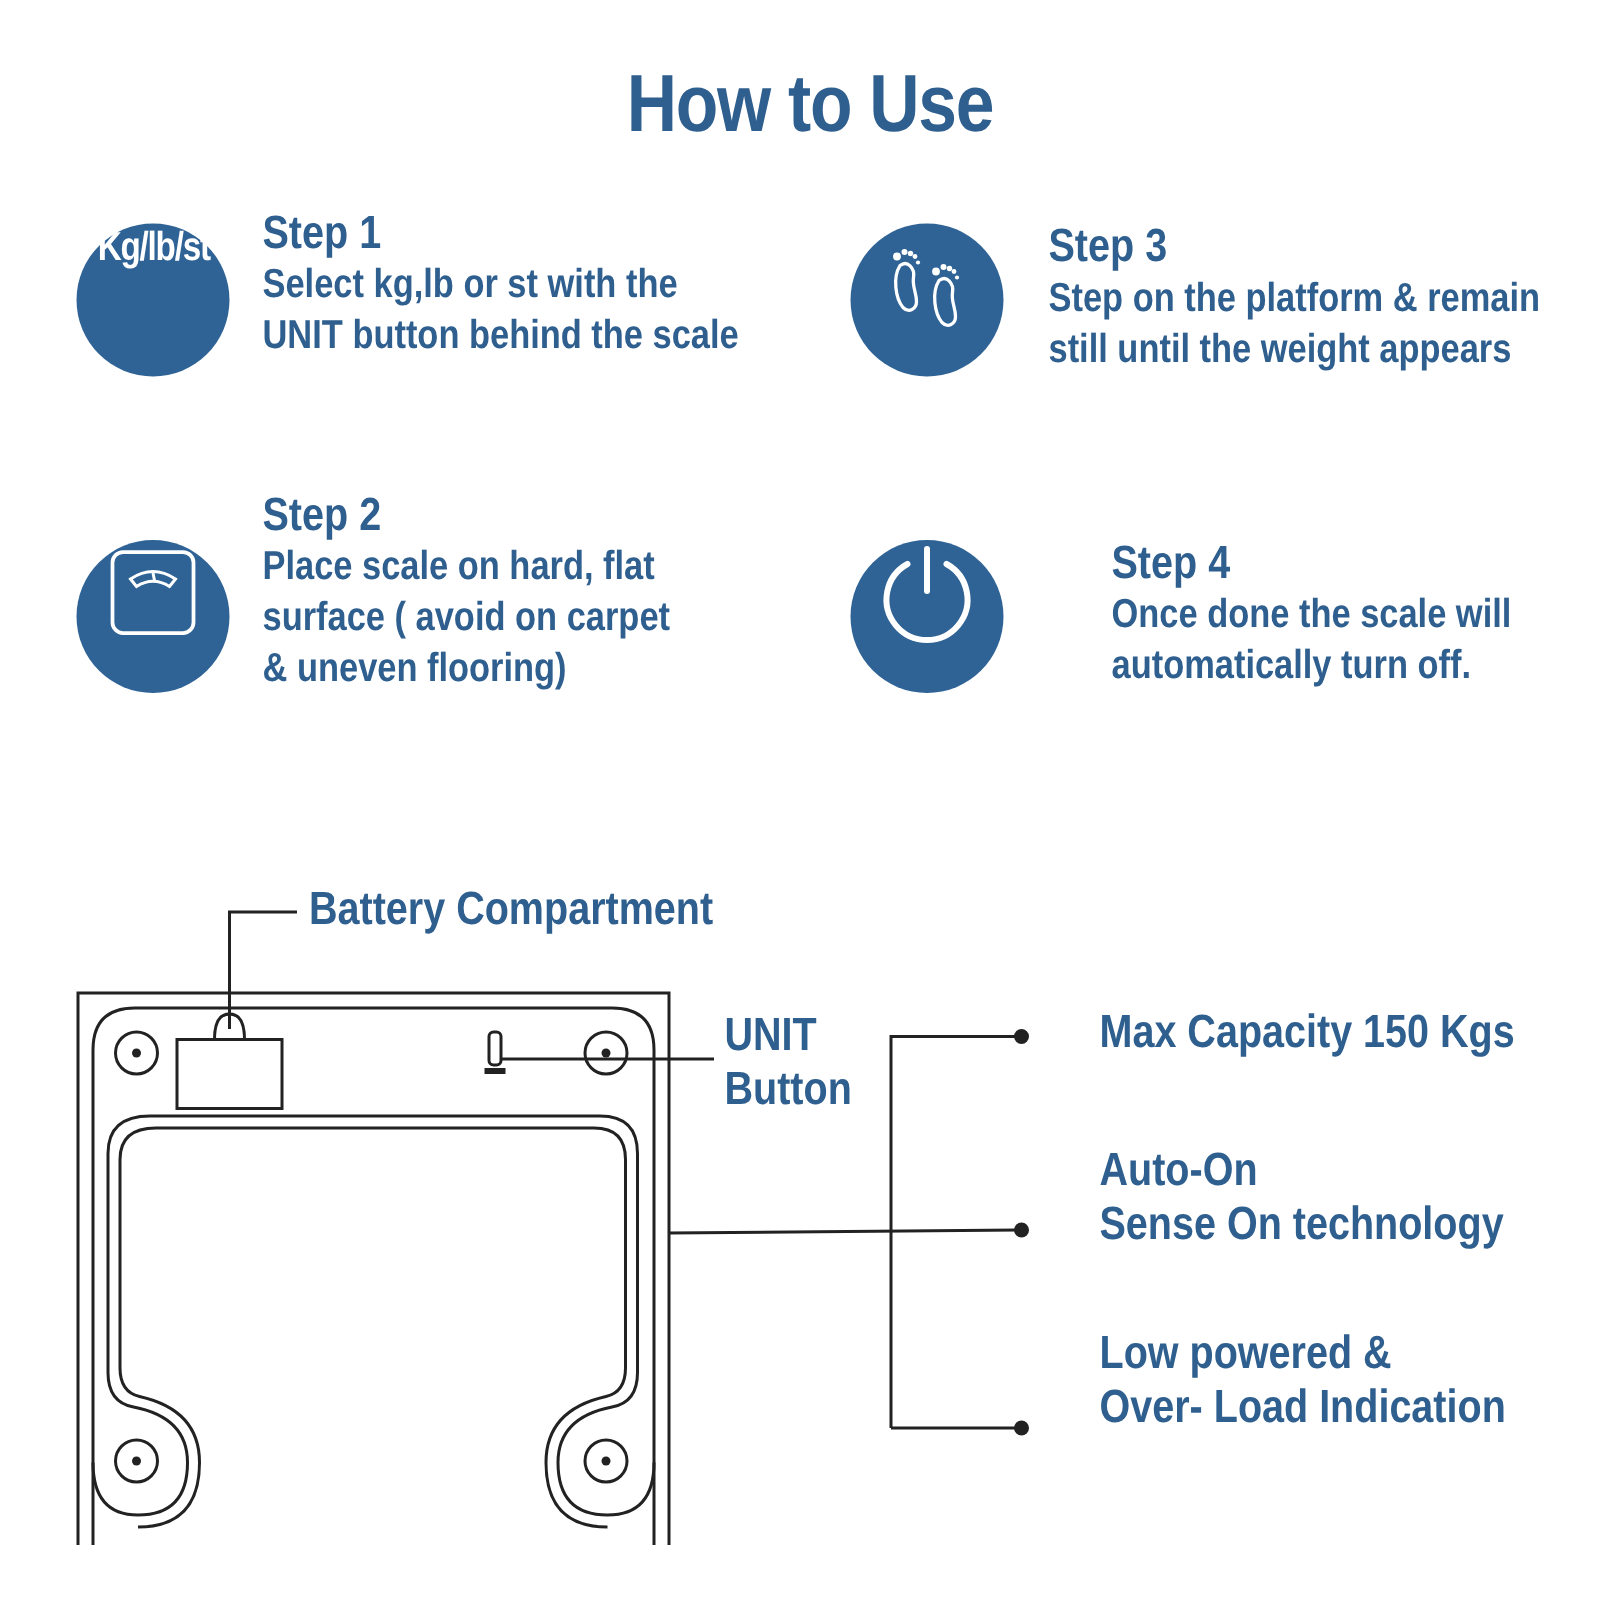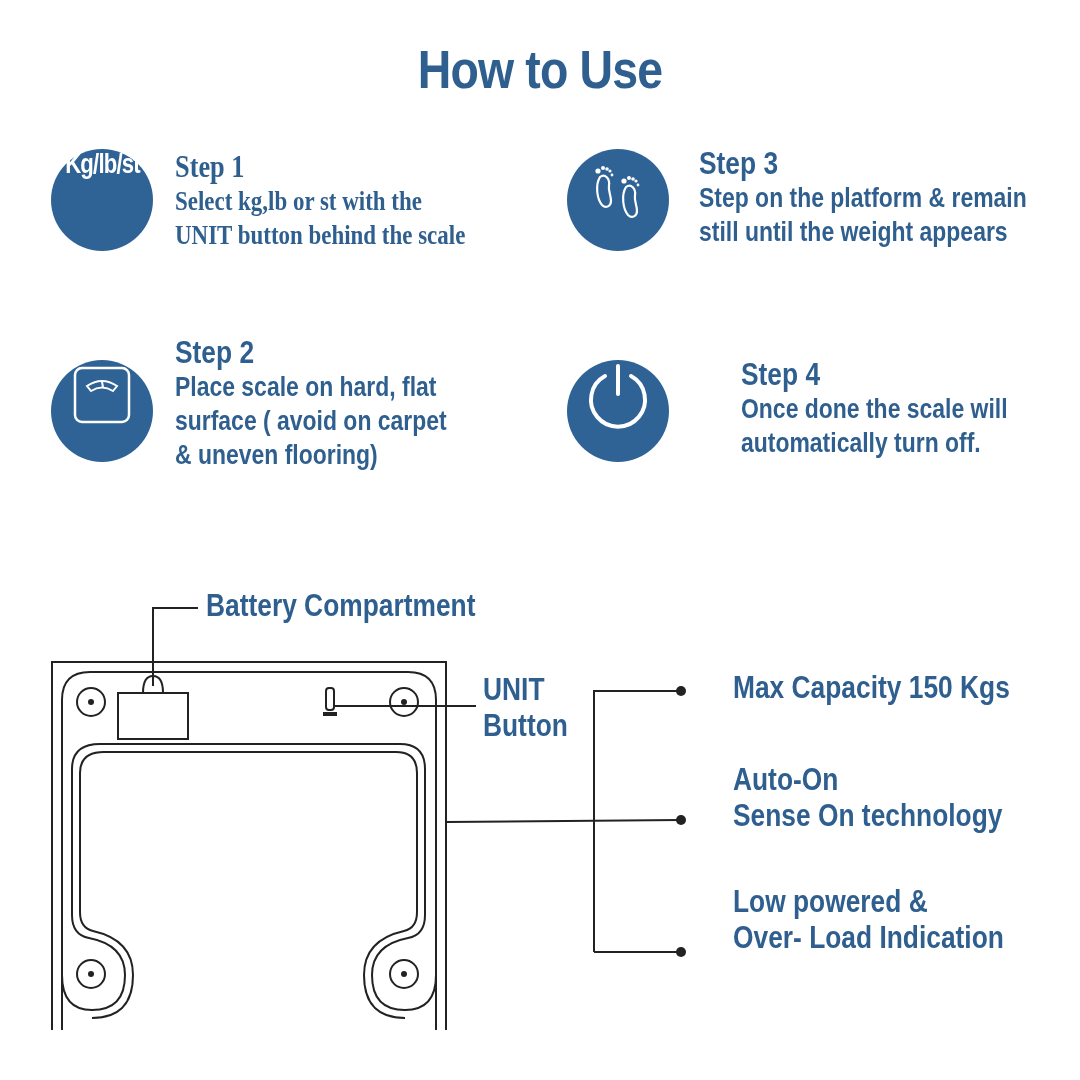--- a/index.html
+++ b/index.html
@@ -20,34 +20,34 @@
   svg.diagram { position:absolute; left:0; top:0; }
 </style>
 </head>
 <body>
 
 <div class="title">How to Use</div>
 
 <div class="circle" style="left:51px; top:149px;">
   <span class="kg">Kg/lb/st</span>
 </div>
-<div class="step" style="left:175px; top:150px;font-family:Liberation Serif, serif;">
+<div class="step" style="left:175px; top:138px;">
   <div class="h">Step 1</div>
   <div class="t">Select kg,lb or st with the</div>
   <div class="t">UNIT button behind the scale</div>
 </div>
 
 <div class="circle" style="left:51px; top:360px;">
   <svg width="70" height="70" viewBox="0 0 70 70">
     <rect x="8" y="8" width="54" height="54" rx="7" fill="none" stroke="#fff" stroke-width="2.5"></rect>
     <path d="M20 26 Q35 16 50 26 L46 31 Q35 24 24 31 Z" fill="none" stroke="#fff" stroke-width="2"></path>
     <line x1="35" y1="22" x2="36" y2="27" stroke="#fff" stroke-width="2"></line>
   </svg>
 </div>
-<div class="step" style="left:175px; top:336px;">
+<div class="step" style="left:175px; top:326px;">
   <div class="h">Step 2</div>
   <div class="t">Place scale on hard, flat</div>
   <div class="t">surface ( avoid on carpet</div>
   <div class="t">&amp; uneven flooring)</div>
 </div>
 
 <div class="circle" style="left:567px; top:149px;">
   <svg width="80" height="80" viewBox="0 0 80 80">
     <g fill="none" stroke="#fff" stroke-width="2.2" stroke-linejoin="round">
       <path d="M22 28 C17 36 19 50 24 56 C28 60 33 57 33 52 C33 46 30 42 31 36 C32 30 27 24 22 28 Z"></path>

